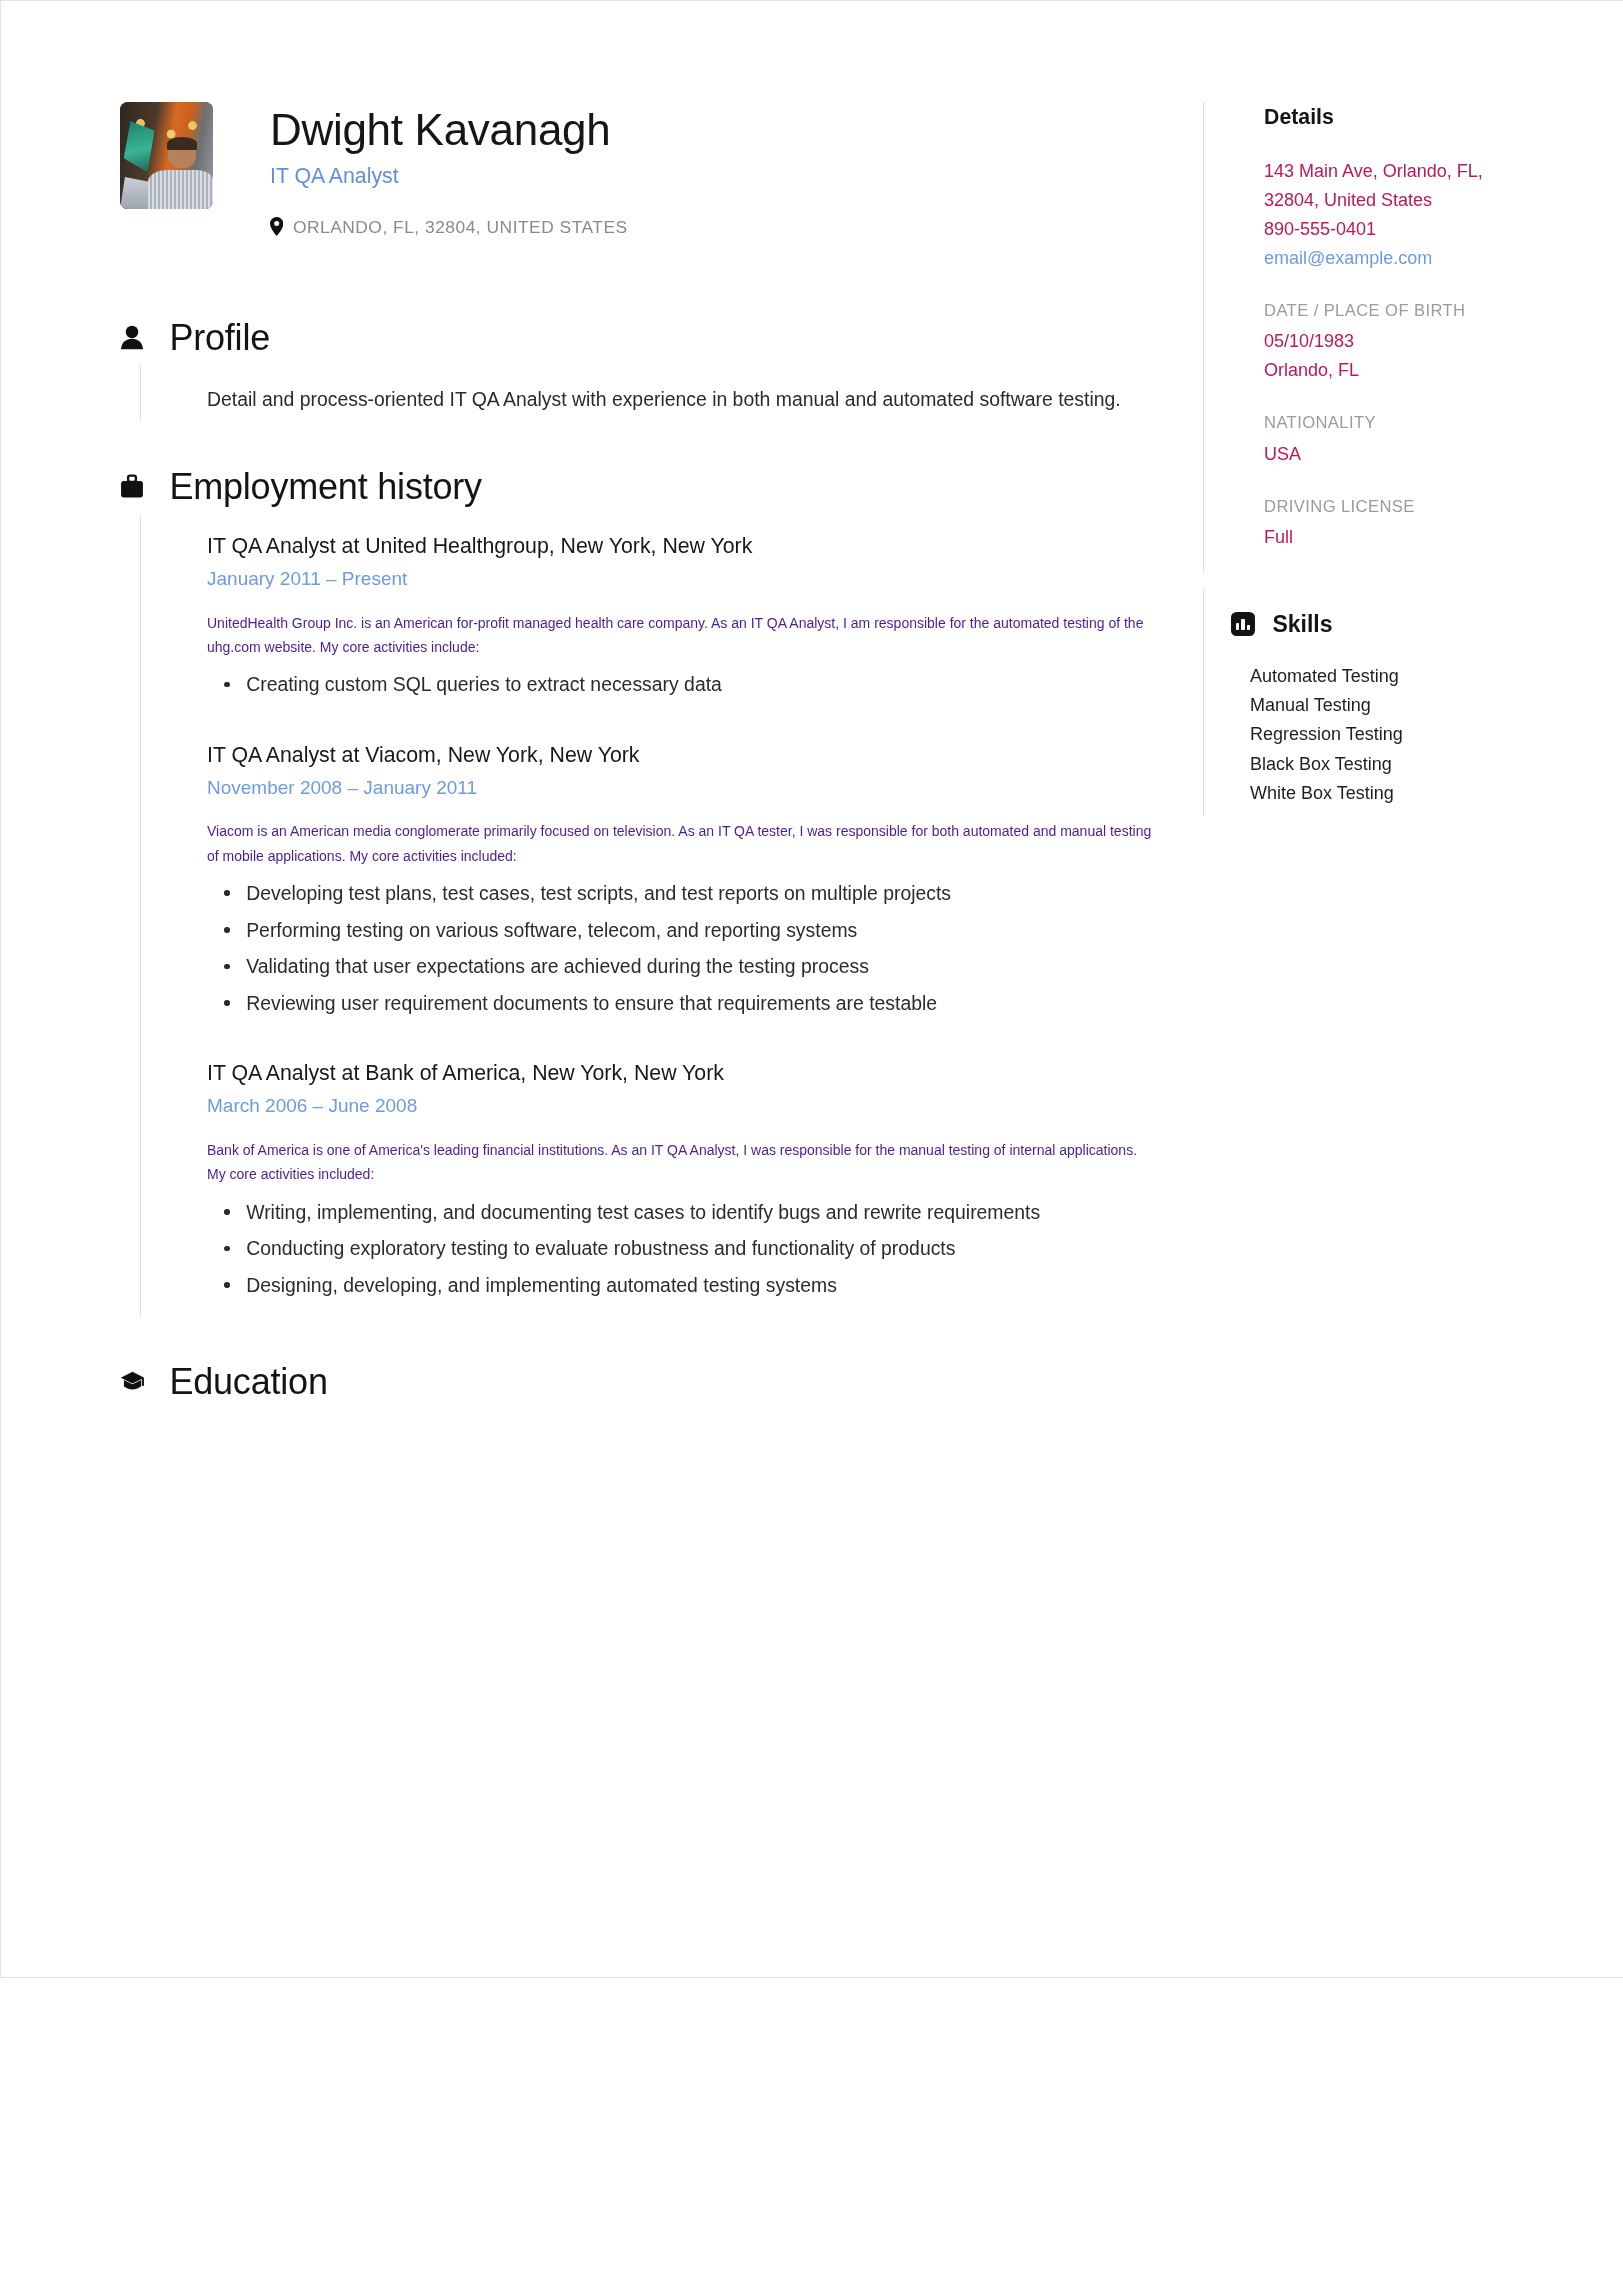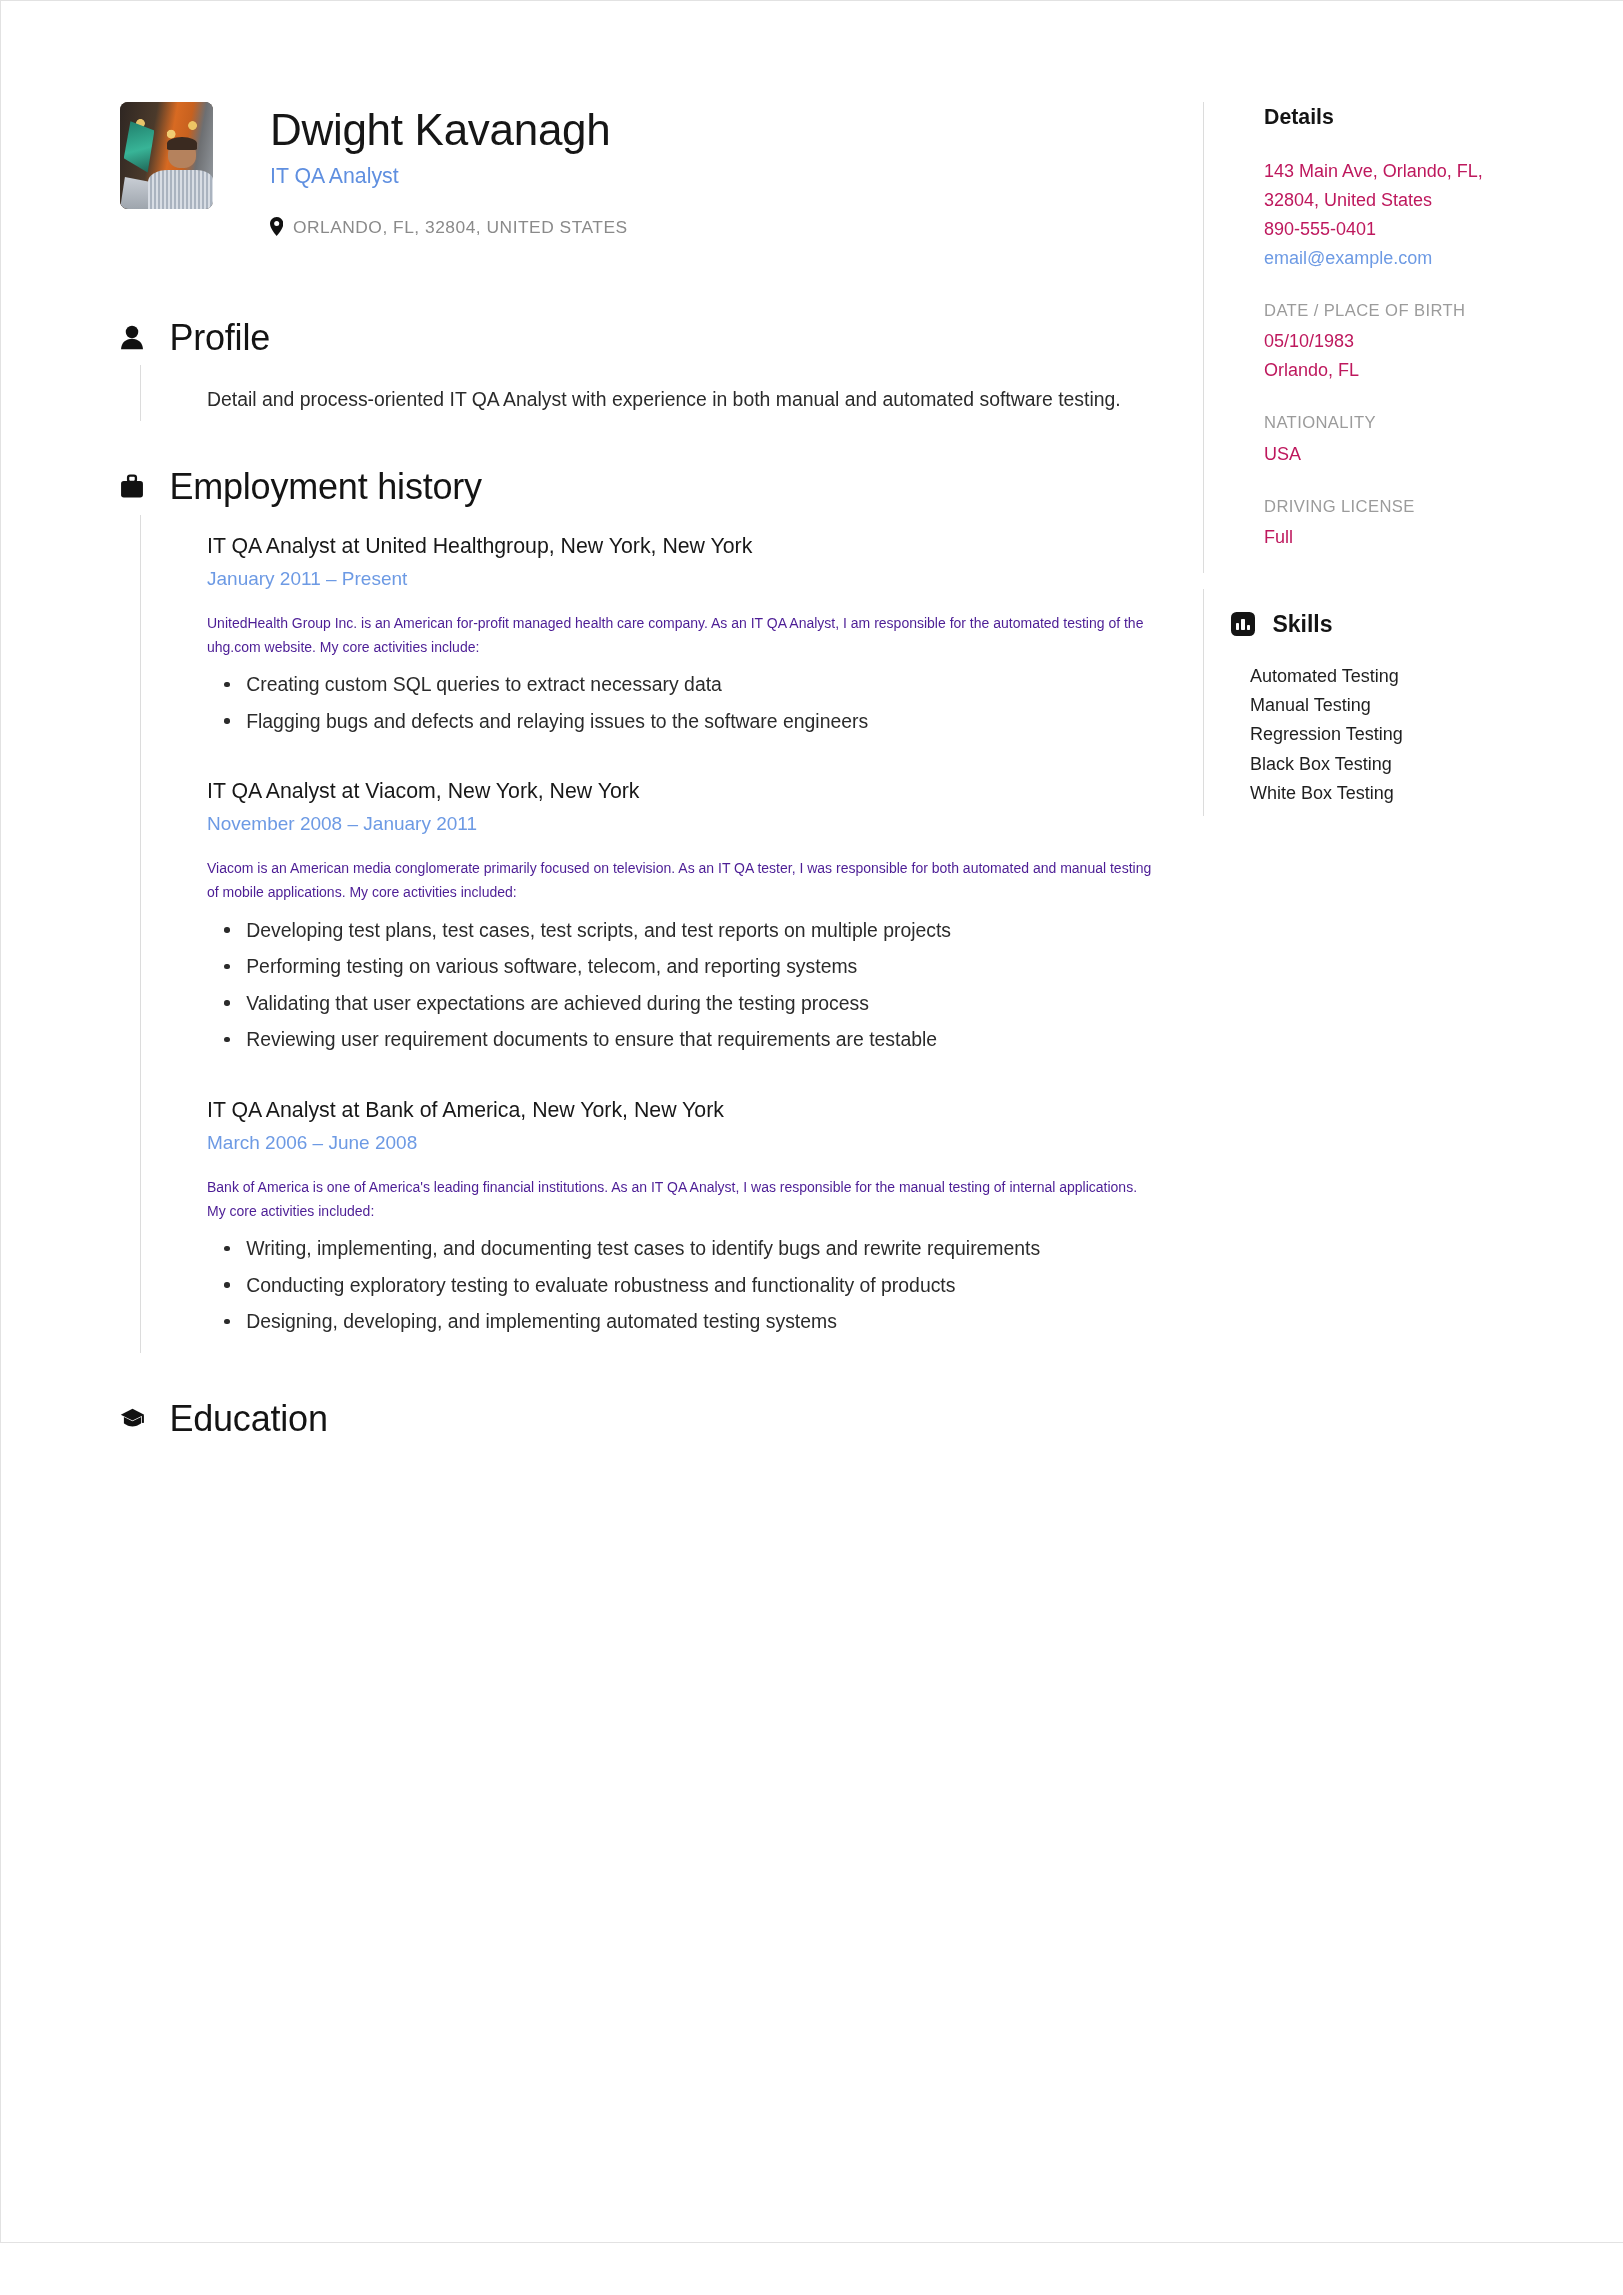--- a/index.html
+++ b/index.html
@@ -3,21 +3,21 @@
 <meta charset="utf-8">
 <style>
   html, body {
     margin: 0;
     padding: 0;
     background: #ffffff;
   }
   .page {
     position: relative;
     width: 1624px;
-    height: 2243px;
+    height: 1978px;
     background: #ffffff;
     border: 1.6px solid #e2e2e2;
     box-sizing: border-box;
     font-family: "Liberation Sans", sans-serif;
     color: #1a1a1a;
     overflow: hidden;
   }
 
   
   .resume {
@@ -343,21 +343,20 @@
           <span class="sec-title">Employment history</span>
         </div>
         <div class="ruled">
 
           <div class="entry">
             <div class="entry-title">IT QA Analyst at United Healthgroup, New York, New York</div>
             <div class="entry-dates">January 2011  –  Present</div>
             <div class="entry-desc">UnitedHealth Group Inc. is an American for-profit managed health care company. As an IT QA Analyst, I am responsible for the automated testing of the uhg.com website. My core activities include:</div>
             <ul class="bullets">
               <li>Creating custom SQL queries to extract necessary data</li>
-              <li>Flagging bugs and defects and relaying issues to the software engineers</li>
             </ul>
           </div>
 
           <div class="entry">
             <div class="entry-title">IT QA Analyst at Viacom, New York, New York</div>
             <div class="entry-dates">November 2008  –  January 2011</div>
             <div class="entry-desc">Viacom is an American media conglomerate primarily focused on television. As an IT QA tester, I was responsible for both automated and manual testing of mobile applications. My core activities included:</div>
             <ul class="bullets">
               <li>Developing test plans, test cases, test scripts, and test reports on multiple projects</li>
               <li>Performing testing on various software, telecom, and reporting systems</li>

